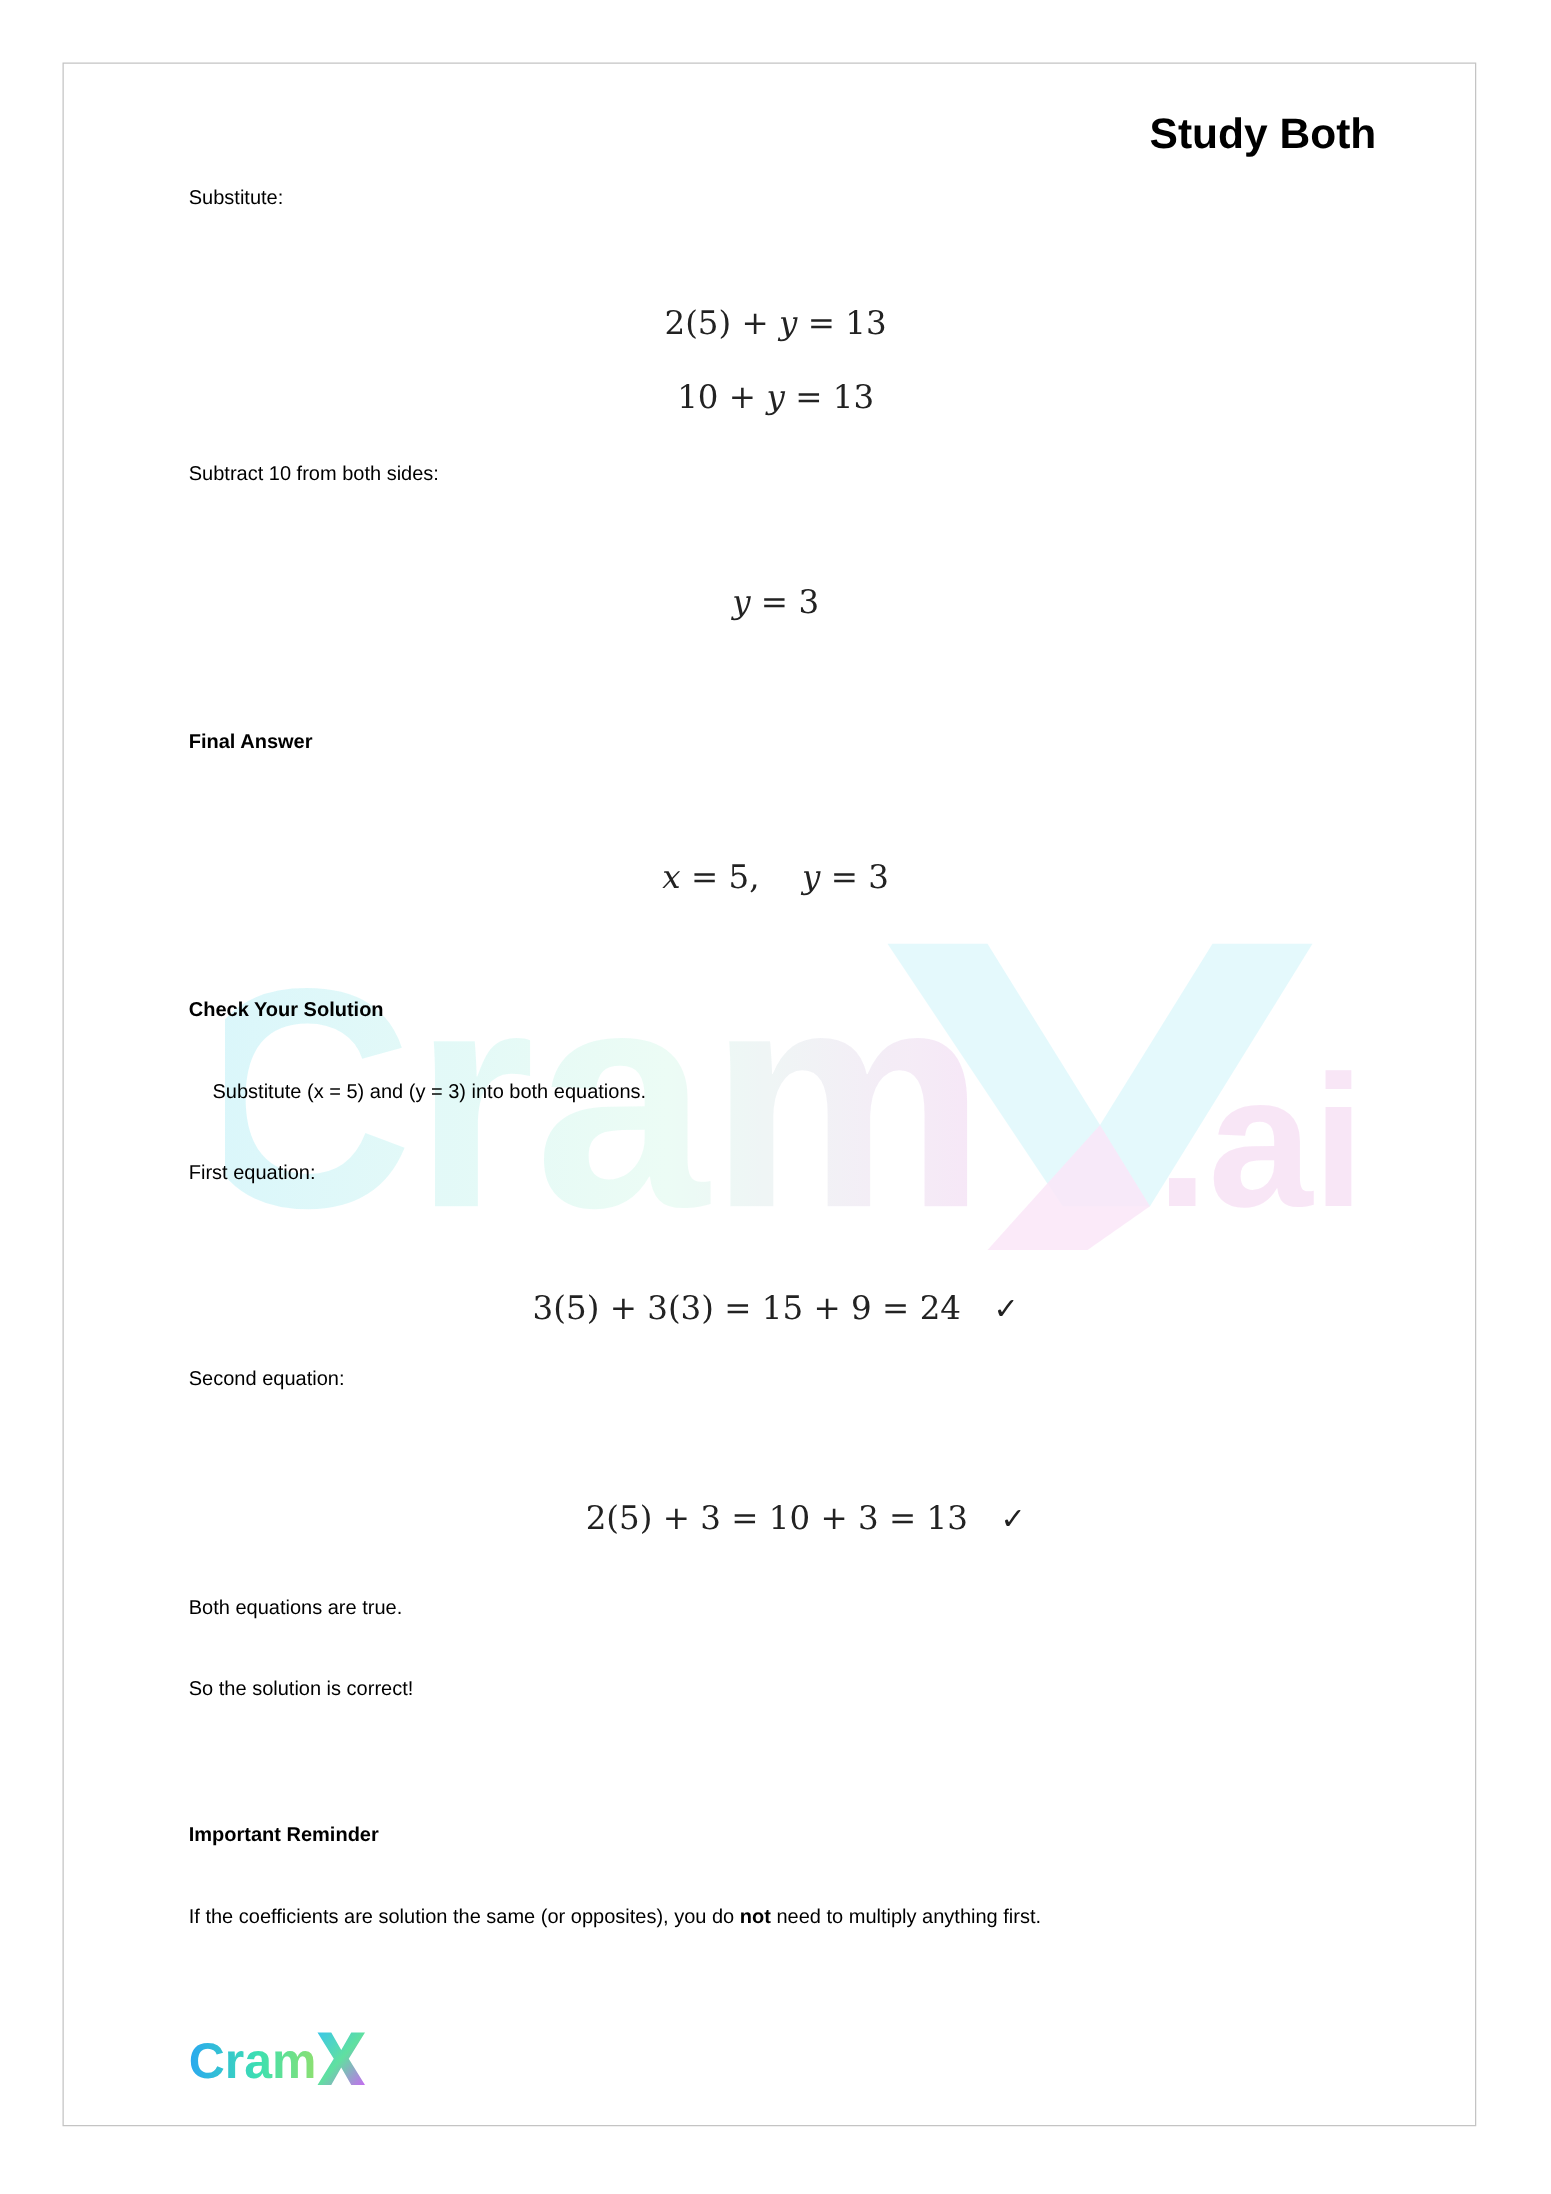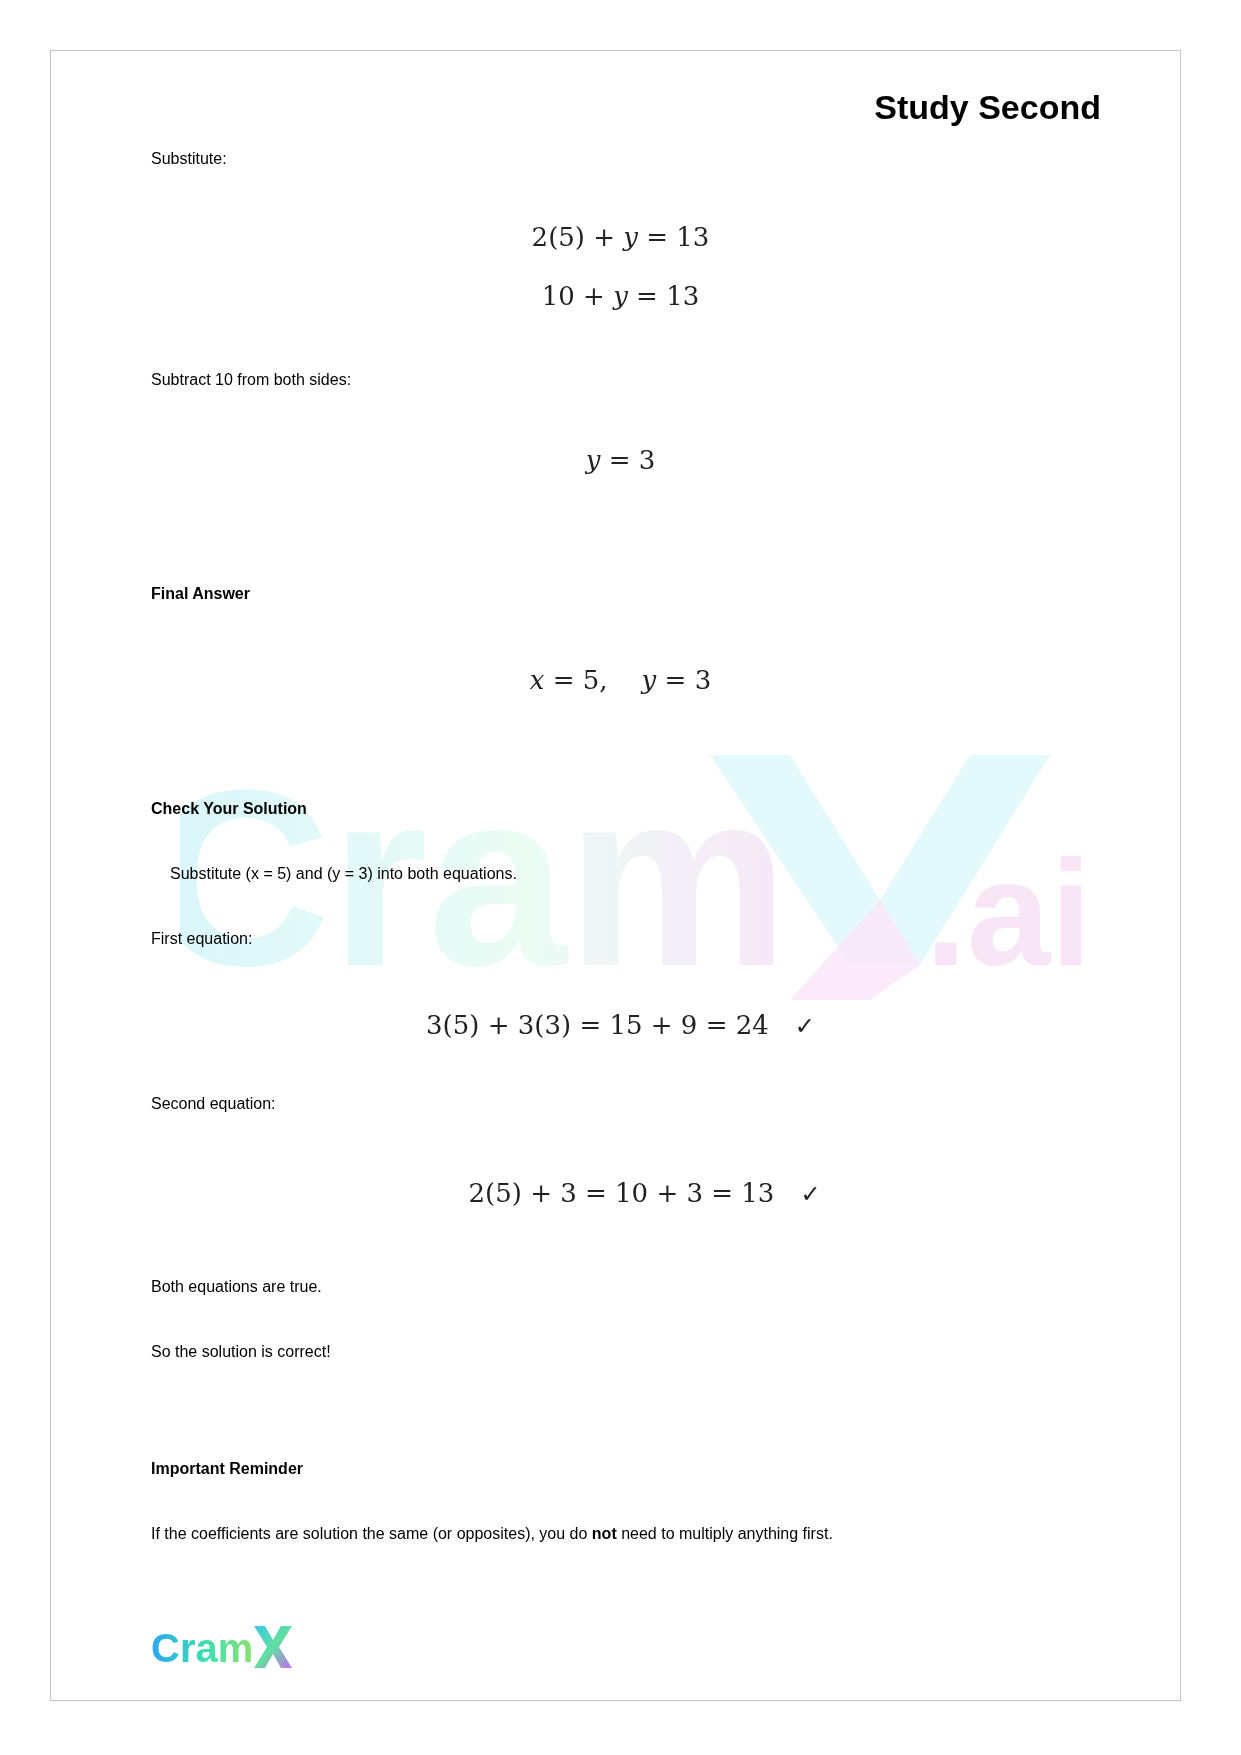--- a/index.html
+++ b/index.html
@@ -1,32 +1,32 @@
 <!DOCTYPE html>
 <html><head>
 <meta charset="utf-8">
 <style>
   html, body { margin: 0; padding: 0; background: #ffffff; }
   body { width: 1241px; height: 1755px; position: relative; overflow: hidden; font-family: "Liberation Sans", sans-serif; color: #000; }
   .page { position: absolute; left: 50px; top: 50px; width: 1131px; height: 1651px; border: 1.5px solid #c4c4c4; box-sizing: border-box; background: #fff; }
   .title { position: absolute; right: 140px; top: 88px; font-size: 34px; font-weight: bold; }
   .txt { position: absolute; left: 151px; font-size: 16px; }
   .bold { font-weight: bold; }
-  .math { position: absolute; left: 0; width: 1241px; text-align: center; font-family: "DejaVu Serif", "Liberation Serif", serif; font-size: 26px; color: #222; }
+  .math { position: absolute; left: 0; width: 1241px; text-align: center; font-family: "DejaVu Serif", "Liberation Serif", serif; font-size: 26px; color: #222; margin-top: 22px; }
   .math i { font-style: italic; }
   .check { margin-left: 26px; font-family: "DejaVu Sans", sans-serif; font-size: 24px; }
   .wm { position: absolute; left: 180px; top: 750px; width: 930px; height: 250px; pointer-events: none; }
   .logo { position: absolute; left: 151px; top: 1620px; }
 </style>
 </head>
 <body>
 
 <div class="page"></div>
 
-<div class="title">Study Second</div>
+<div class="title">Study Both</div>
 
 <svg class="wm" viewBox="0 0 930 250">
   <defs>
     <linearGradient id="wmg" x1="0" y1="0" x2="1" y2="0">
       <stop offset="0" stop-color="#d6f6fb"></stop>
       <stop offset="0.6" stop-color="#eafcf4"></stop>
       <stop offset="1" stop-color="#f7e4f7"></stop>
     </linearGradient>
   </defs>
   <text x="-30" y="215" font-family="Liberation Sans, sans-serif" font-weight="bold" font-size="250" fill="url(#wmg)" opacity="0.9">Cram</text>

